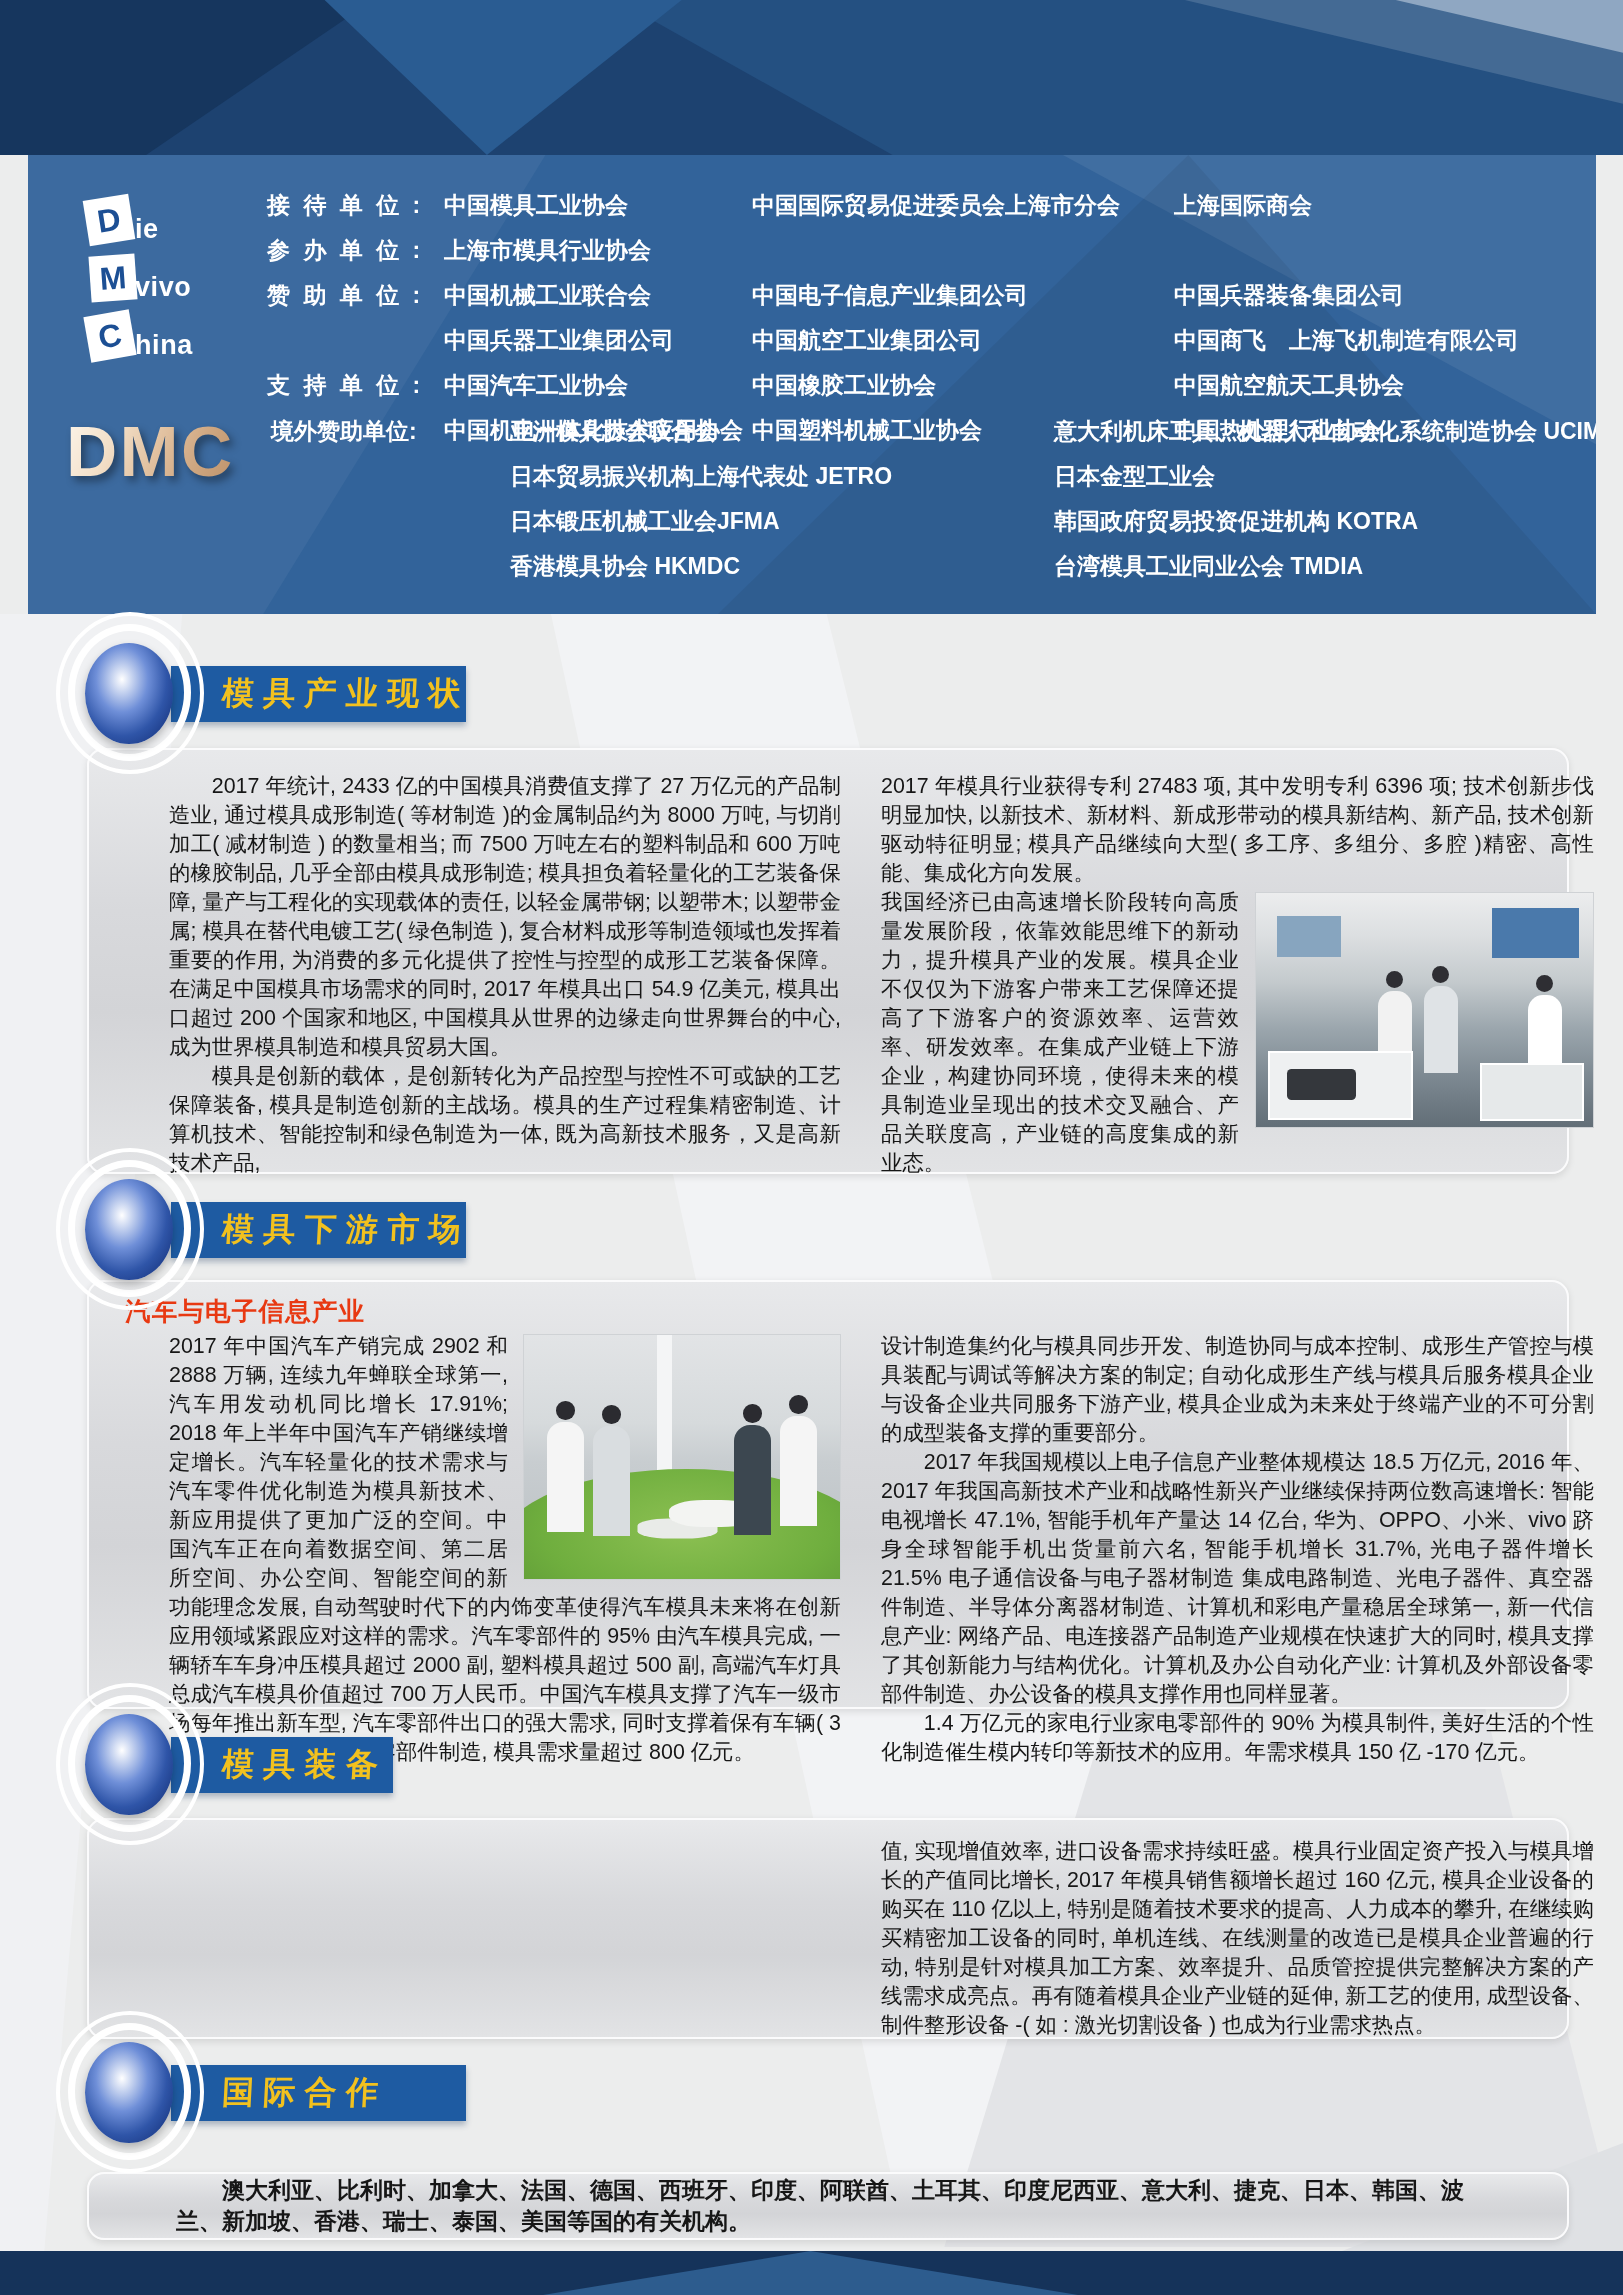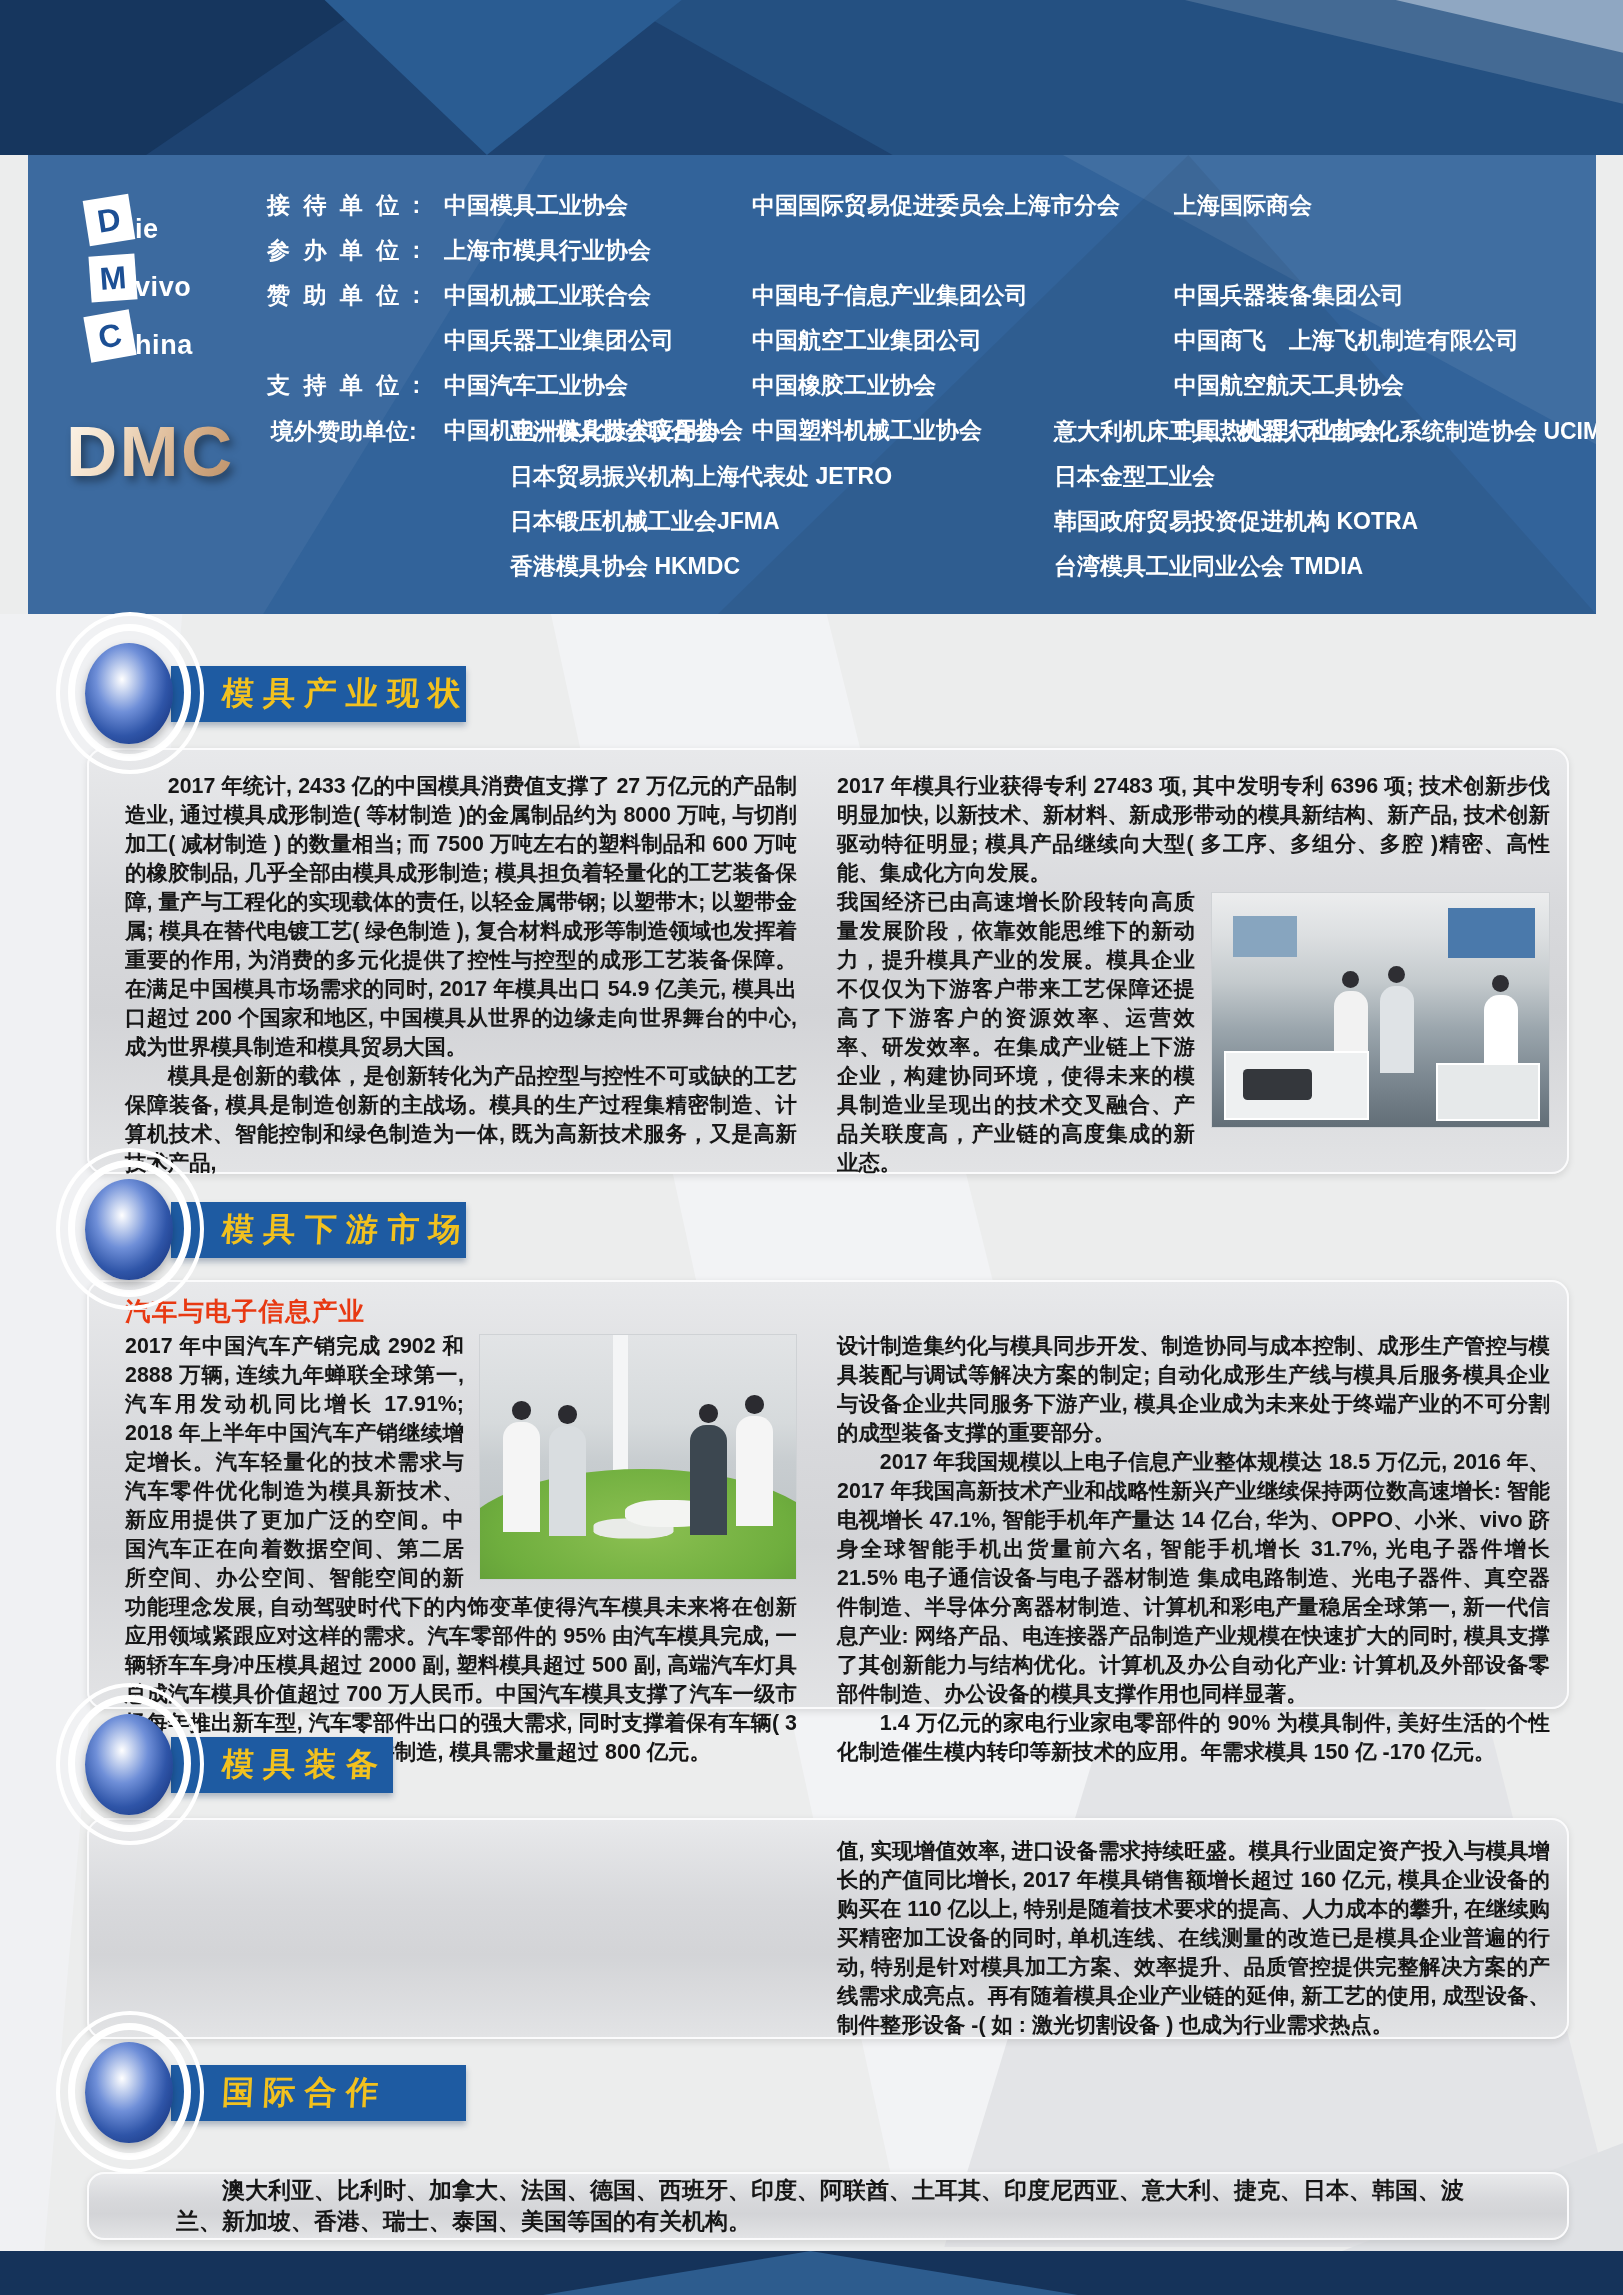--- a/index.html
+++ b/index.html
@@ -78,21 +78,21 @@
 
   
   .panel { position:absolute; left:87px; width:1482px; border-radius:17.4px;
            background:linear-gradient(180deg,#e8e9eb 0%,#d8d9dc 38%,#d3d4d7 62%,#e2e3e5 100%);
            border:2.9px solid #fbfbfc; box-shadow:0 2.9px 7px rgba(0,0,0,0.10); }
   .p1 { top:748px; height:426px; }
   .p2 { top:1280px; height:429px; }
   .p3 { top:1818px; height:221px; }
   .p4 { top:2172px; height:68px; display:flex; align-items:center; }
 
-  .col { position:absolute; color:#161616; font-size:21.4px; line-height:29px; font-weight:bold; text-align:justify; }
+  .col { position:absolute; color:#161616; font-size:21.4px; line-height:29px; font-weight:normal; text-align:justify;margin-left:44px; }
   .indent { text-indent:2em; }
   .c-left  { left:36px;   width:672px; }
   .c-right { left:748px; width:713px; }
   .top38 { top:22px; }
   .top86 { top:50px; }
   .top30 { top:17.4px; }
   .para + .para { margin-top:0px; }
 
   .subtitle { position:absolute; left:36px; top:11.6px; color:#e83912; font-weight:900; font-size:25.5px; letter-spacing:1.2px; }
 

